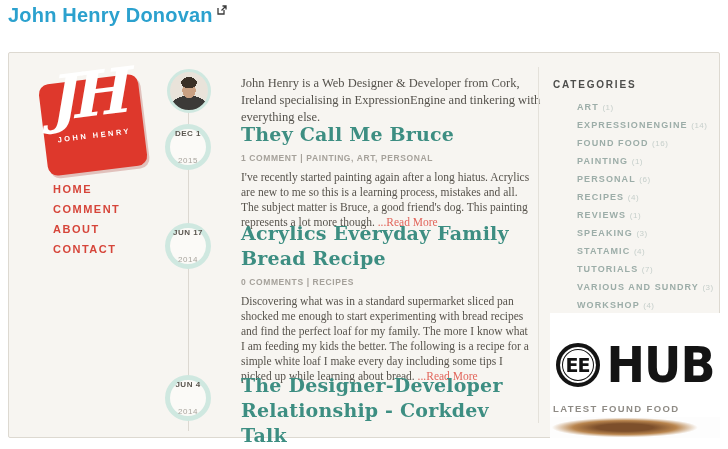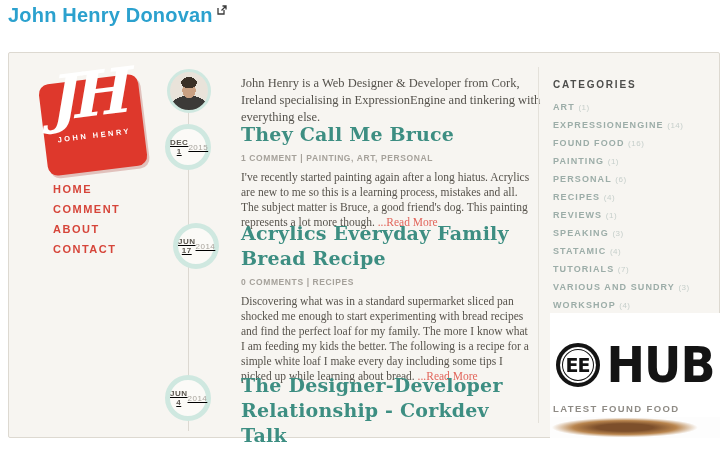--- a/index.html
+++ b/index.html
@@ -35,26 +35,26 @@
   
   .timeline-line { position:absolute; left:179px; top:18px; bottom:6px; width:1px; background:#dcd8d1; }
   .avatar { position:absolute; left:158px; top:16px; width:44px; height:44px; border-radius:50%;
             border:3px solid #cfe8e0; overflow:hidden;
             background:
               radial-gradient(14px 10px at 50% 28%, #3a3026 0 55%, rgba(0,0,0,0) 56%),
               radial-gradient(11px 13px at 50% 48%, #caa183 0 60%, rgba(0,0,0,0) 61%),
               radial-gradient(26px 16px at 50% 92%, #3c3a38 0 70%, rgba(0,0,0,0) 71%),
               radial-gradient(circle at 50% 45%, #e9e3da 0 60%, #dfe8e2 100%); }
   .date-circle { position:absolute; width:46px; height:46px; border-radius:50%;
-                 background:#fbfaf7; border:5px solid #cfe8e0; display:flex; flex-direction:row;
-                 align-items:center; justify-content:space-between; text-align:center;text-decoration:underline; }
+                 background:#fbfaf7; border:5px solid #cfe8e0; display:flex; flex-direction:column;
+                 align-items:center; justify-content:space-between; text-align:center; }
   .date-circle .d1 { font-size:8px; font-weight:bold; color:#5a564f; letter-spacing:.5px; }
   .date-circle .d2 { font-size:8px; color:#a8a49d; letter-spacing:.5px; margin-top:1px; }
   .dc1 { left:156px; top:71px; }
-  .dc2 { left:156px; top:170px;margin-left:8px; }
+  .dc2 { left:156px; top:170px; }
   .dc3 { left:156px; top:322px; }
 
   
   .intro { position:absolute; left:232px; top:22px; width:300px;
            font-family:"Liberation Serif", serif; font-size:12.5px; line-height:17px; color:#55524c; }
   .post { position:absolute; left:232px; width:292px; }
   .p1 { top:69px; } .p2 { top:168px; } .p3 { top:320px; }
   .post h2 { font-family:"DejaVu Serif", serif; font-weight:bold; font-size:19px;
              line-height:25px; color:#3d8e82; letter-spacing:.2px; }
   .post h2 a { color:#3d8e82; text-decoration:none; }
@@ -65,21 +65,21 @@
   .read-more { color:#e2655b; text-decoration:none; }
 
   
   .side-divider { position:absolute; left:529px; top:14px; bottom:14px; width:1px; background:#e4e1da; }
   .sidebar { position:absolute; left:540px; top:0; width:172px; height:100%; }
   .cat-title { position:absolute; left:4px; top:26px; font-size:10px; font-weight:bold;
                color:#4e4e4c; letter-spacing:1.8px; }
   .cat-list { position:absolute; left:4px; top:44px; list-style:none; }
   .cat-list li { line-height:15px; }
   .cat-list a { font-size:9px; font-weight:bold; color:#9cada8; letter-spacing:1.1px;
-                text-decoration:none; text-transform:uppercase; }
+                text-decoration:none; text-transform:uppercase;margin-left:24px; }
   .cat-list .count { color:#c6cfcb; font-weight:normal; font-size:8px; letter-spacing:.5px; }
 
   .eehub { position:absolute; left:1px; top:260px; width:170px; height:104px; background:#ffffff;
            display:flex; align-items:center; justify-content:center; gap:7px; }
   .ee-circle { width:44px; height:44px; border-radius:50%; border:4px solid #141414;
                display:flex; align-items:center; justify-content:center;
                box-shadow:inset 0 0 0 2px #fff, inset 0 0 0 3px #141414; }
   .ee-circle span { font-family:"DejaVu Sans", sans-serif; font-weight:900; font-size:19px;
                     color:#141414; letter-spacing:-1px; }
   .hub-text { font-family:"DejaVu Sans", sans-serif; font-weight:900; font-size:46px;

